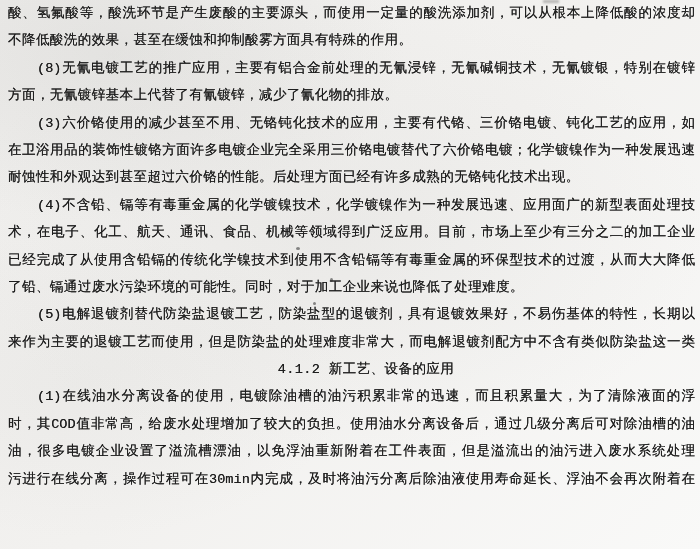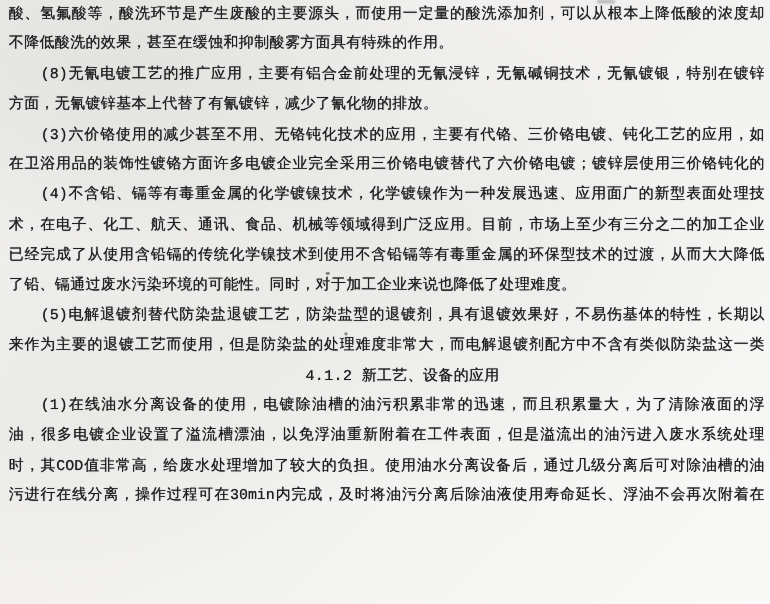--- a/index.html
+++ b/index.html
@@ -66,31 +66,32 @@
 </head>
 <body>
 
 <div class="page">
   <div class="textblock" id="textblock" style="color: rgb(30, 30, 30);">
       <div class="line fill">酸、氢氟酸等，酸洗环节是产生废酸的主要源头，而使用一定量的酸洗添加剂，可以从根本上降低酸的浓度却</div>
       <div class="line">不降低酸洗的效果，甚至在缓蚀和抑制酸雾方面具有特殊的作用。</div>
       <div class="line indent fill">(8)无氰电镀工艺的推广应用，主要有铝合金前处理的无氰浸锌，无氰碱铜技术，无氰镀银，特别在镀锌</div>
       <div class="line">方面，无氰镀锌基本上代替了有氰镀锌，减少了氰化物的排放。</div>
       <div class="line indent fill">(3)六价铬使用的减少甚至不用、无铬钝化技术的应用，主要有代铬、三价铬电镀、钝化工艺的应用，如</div>
-      <div class="line fill">在卫浴用品的装饰性镀铬方面许多电镀企业完全采用三价铬电镀替代了六价铬电镀；镀锌层使用三价铬钝化的</div>
+      <div class="line fill">在卫浴用品的装饰性镀铬方面许多电镀企业完全采用三价铬电镀替代了六价铬电镀；化学镀镍作为一种发展迅速</div>
+      <div class="line">耐蚀性和外观达到甚至超过六价铬的性能。后处理方面已经有许多成熟的无铬钝化技术出现。</div>
       <div class="line indent fill">(4)不含铅、镉等有毒重金属的化学镀镍技术，化学镀镍作为一种发展迅速、应用面广的新型表面处理技</div>
       <div class="line fill">术，在电子、化工、航天、通讯、食品、机械等领域得到广泛应用。目前，市场上至少有三分之二的加工企业</div>
       <div class="line fill">已经完成了从使用含铅镉的传统化学镍技术到使用不含铅镉等有毒重金属的环保型技术的过渡，从而大大降低</div>
       <div class="line">了铅、镉通过废水污染环境的可能性。同时，对于加工企业来说也降低了处理难度。</div>
       <div class="line indent fill">(5)电解退镀剂替代防染盐退镀工艺，防染盐型的退镀剂，具有退镀效果好，不易伤基体的特性，长期以</div>
       <div class="line fill">来作为主要的退镀工艺而使用，但是防染盐的处理难度非常大，而电解退镀剂配方中不含有类似防染盐这一类</div>
       <div class="line indent">4.1.2 新工艺、设备的应用</div>
       <div class="line indent fill">(1)在线油水分离设备的使用，电镀除油槽的油污积累非常的迅速，而且积累量大，为了清除液面的浮</div>
+      <div class="line fill">时，其COD值非常高，给废水处理增加了较大的负担。使用油水分离设备后，通过几级分离后可对除油槽的油</div>
       <div class="line fill">油，很多电镀企业设置了溢流槽漂油，以免浮油重新附着在工件表面，但是溢流出的油污进入废水系统处理</div>
-      <div class="line fill">时，其COD值非常高，给废水处理增加了较大的负担。使用油水分离设备后，通过几级分离后可对除油槽的油</div>
       <div class="line fill">污进行在线分离，操作过程可在30min内完成，及时将油污分离后除油液使用寿命延长、浮油不会再次附着在</div>
     </div>
 
   <div class="speck" style="left:296px; top:247px; width:4px; height:3px;"></div>
   <div class="speck" style="left:313px; top:302px; width:3px; height:3px;"></div>
   <div class="speck" style="left:330px; top:278px; width:3px; height:4px;"></div>
   <div class="smudge" style="left:543px; top:0px; width:16px; height:3px;"></div>
 </div>
 
 </body></html>

